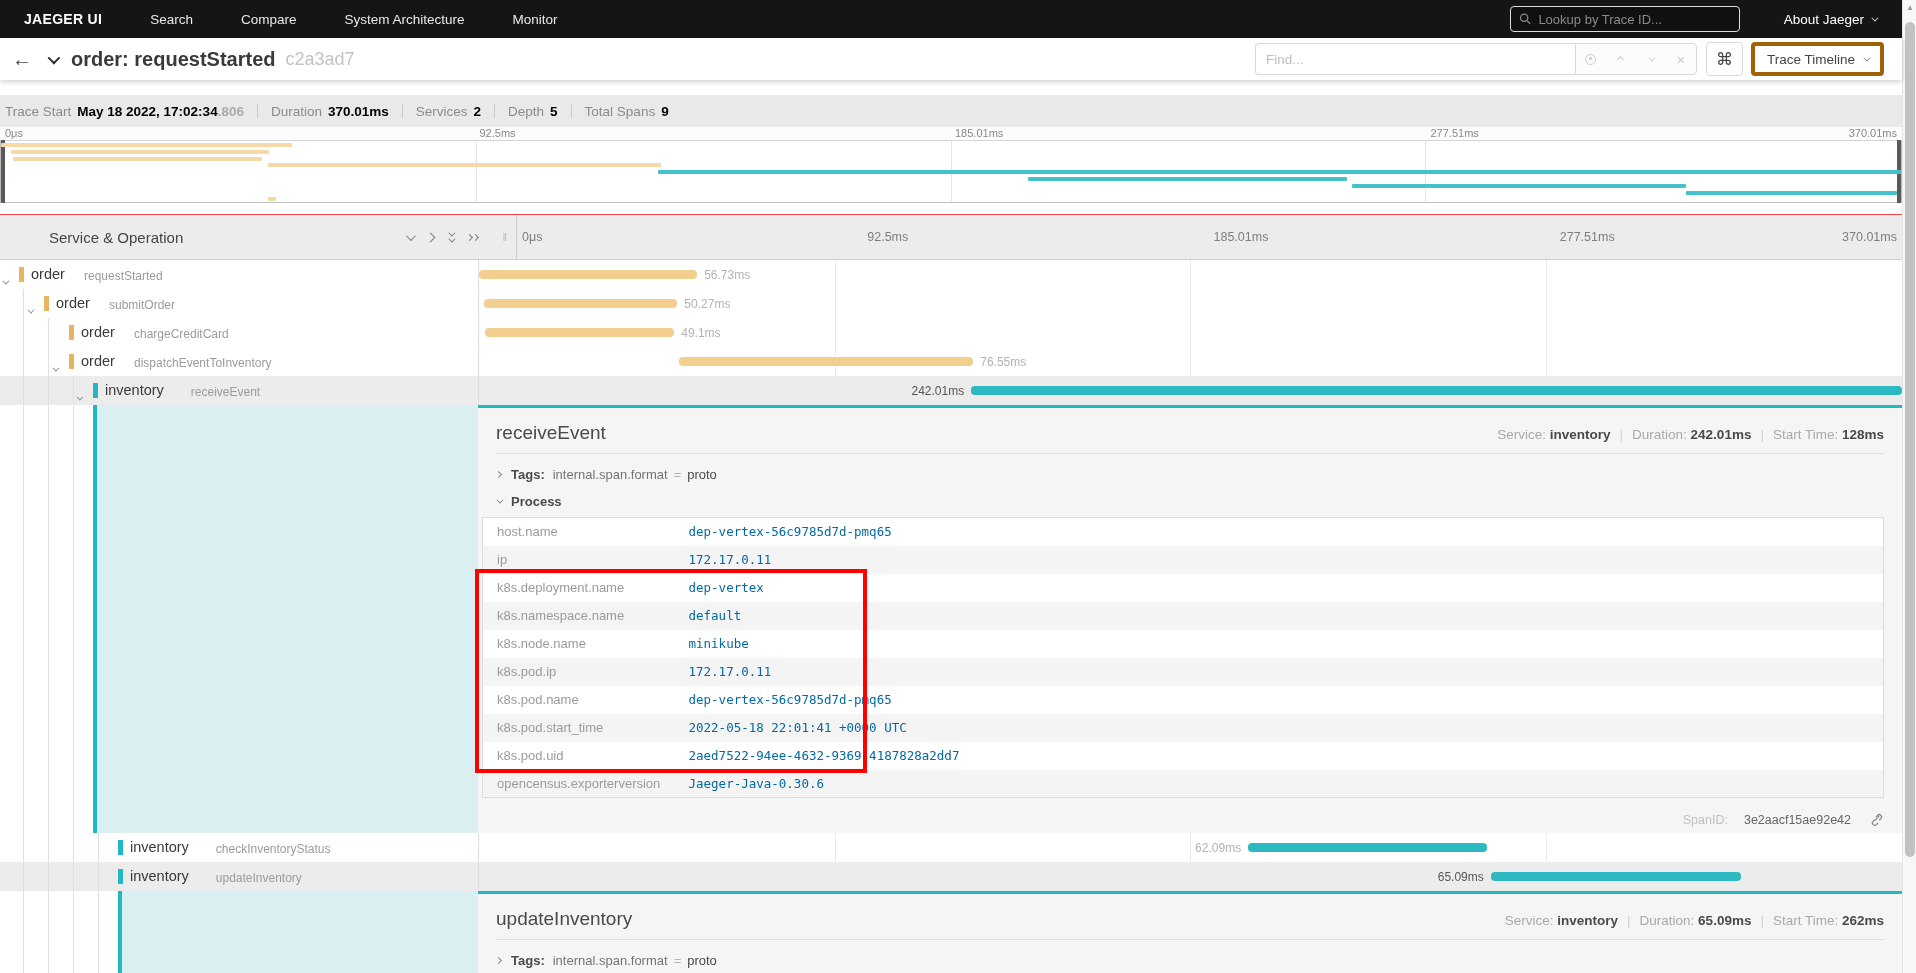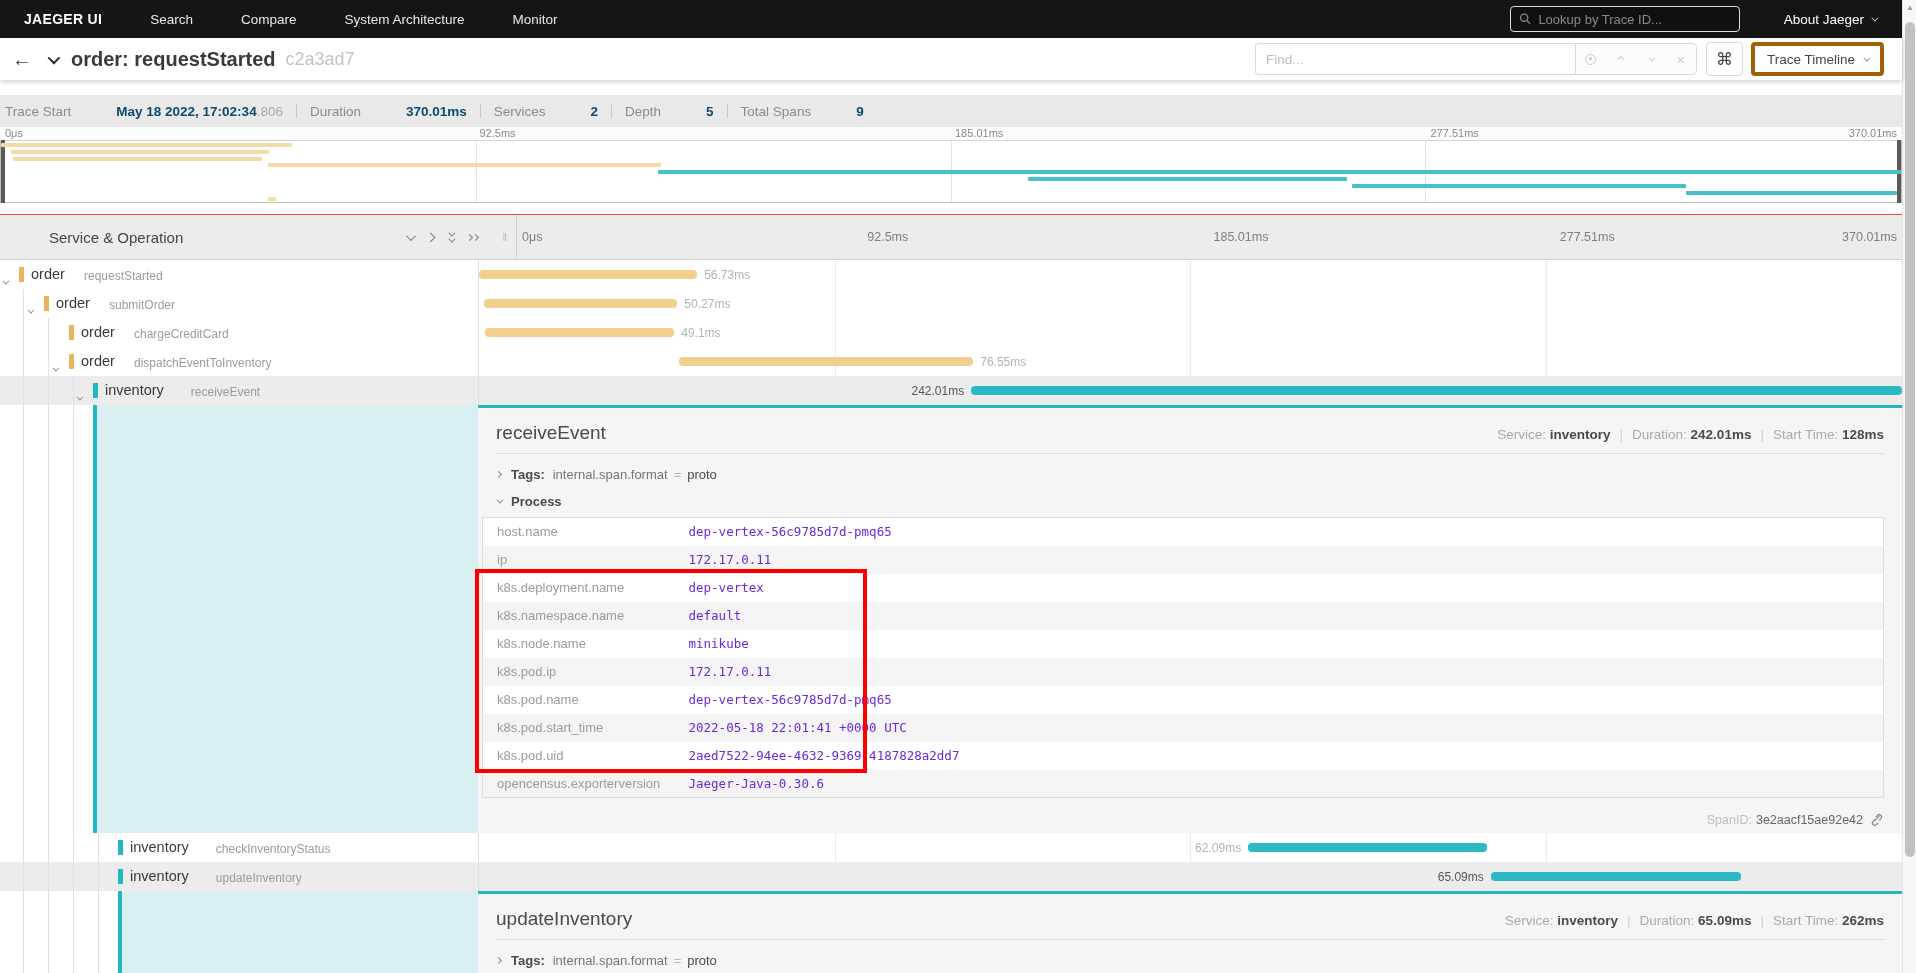--- a/index.html
+++ b/index.html
@@ -49,22 +49,22 @@
   .cmdbtn { width:37px; height:34px; border:1px solid #d9d9d9; border-radius:4px; background:#fff;
     margin-left:9px; font-size:17px; color:#444; display:flex; align-items:center; justify-content:center; }
   .viewdd { height:34px; border:4px solid #a16207; border-radius:4px; background:#fff; margin-left:8px;
     padding:0 12px; font-size:13.5px; color:#444; display:flex; align-items:center; gap:8px; }
 
   
   .summary { position:absolute; left:0; top:95px; width:1902px; height:32px; background:#e9e9e9;
     display:flex; align-items:center; font-size:13.5px; padding-left:5px; }
   .sumitem { display:flex; align-items:center; }
   .sumitem .lbl { color:#8b8b8b; margin-right:6px; }
-  .sumitem .val { color:#0c4a6e; font-weight:bold;margin-left:39px; }
-  .sumitem .suf { color:#aaa; font-weight:normal; }
+  .sumitem .val { color:#000000; font-weight:bold; }
+  .sumitem .suf { color:#aaa; font-weight:bold; }
   .sumsep { width:1px; height:14px; background:#c9c9c9; margin:0 13px; }
 
   
   .mm-ticks { position:absolute; left:0; top:127px; width:1902px; height:13px; background:#fcfcfc; }
   .tickwrap { position:relative; width:100%; height:100%; font-size:11px; color:#888; }
   .tick { position:absolute; top:0; white-space:nowrap; }
   .mm-canvas { position:absolute; left:0; top:140px; width:1902px; height:63px; background:#fff;
     border:1px solid #bfbfbf; border-top:1px solid #d5d5d5;
     background-image:linear-gradient(#e3e3e3,#e3e3e3),linear-gradient(#e3e3e3,#e3e3e3),linear-gradient(#e3e3e3,#e3e3e3);
     background-size:1px 100%; background-position:25% 0,50% 0,75% 0; background-repeat:no-repeat; }
@@ -118,24 +118,24 @@
   .d-tags .tglbl { color:#4a4a4a; font-weight:bold; margin:0 8px 0 10px; }
   .d-tags .eq { color:#b5b5b5; margin:0 6px; }
   .d-tags .tval { color:#4a4a4a; }
   .d-proc { margin-top:12px; font-size:13px; color:#4a4a4a; font-weight:bold; display:flex; align-items:center; }
   .d-proc span.chev { margin-right:10px; color:#8a8a8a; }
   .kvwrap { position:relative; margin-top:8px; margin-left:-14px; width:1402px; }
   .kvtable { width:100%; border:1px solid #dcdcdc; background:#fff; border-collapse:collapse; }
   .kvtable td { height:28px; font-size:13px; padding:0 0 0 14px; border:none; }
   .kvtable tr:nth-child(even) { background:#f4f4f4; }
   .kvtable td.k { width:192px; color:#9b9b9b; }
-  .kvtable td.v { color:#6d28d9; font-family:"DejaVu Sans Mono", monospace; font-size:12.5px; }
+  .kvtable td.v { color:#0369a1; font-family:"DejaVu Sans Mono", monospace; font-size:12.5px; }
   .redbox { position:absolute; left:-7px; width:392px; border:4px solid #f00; pointer-events:none; z-index:5; }
   .spanid-row { position:absolute; right:18px; bottom:6px; font-size:12.5px; color:#c0c0c0;
-    display:flex; align-items:center; gap:4px; }
+    display:flex; align-items:center; gap:16px; }
   .spanid-row b { color:#666; font-weight:normal; }
   .linkicon { width:14px; height:14px; margin-left:3px; }
 
   
   .sbar { position:absolute; right:0; top:0; width:14px; height:973px; background:#f7f7f7;
     border-left:1px solid #e6e6e6; }
   .sbar .arr { position:absolute; top:3px; left:0; width:14px; text-align:center; color:#9a9a9a; font-size:8px; }
   .sbar .thumb { position:absolute; left:2px; top:22px; width:10px; height:835px; background:#c2c2c2; border-radius:5px; }
 </style>
 </head>

